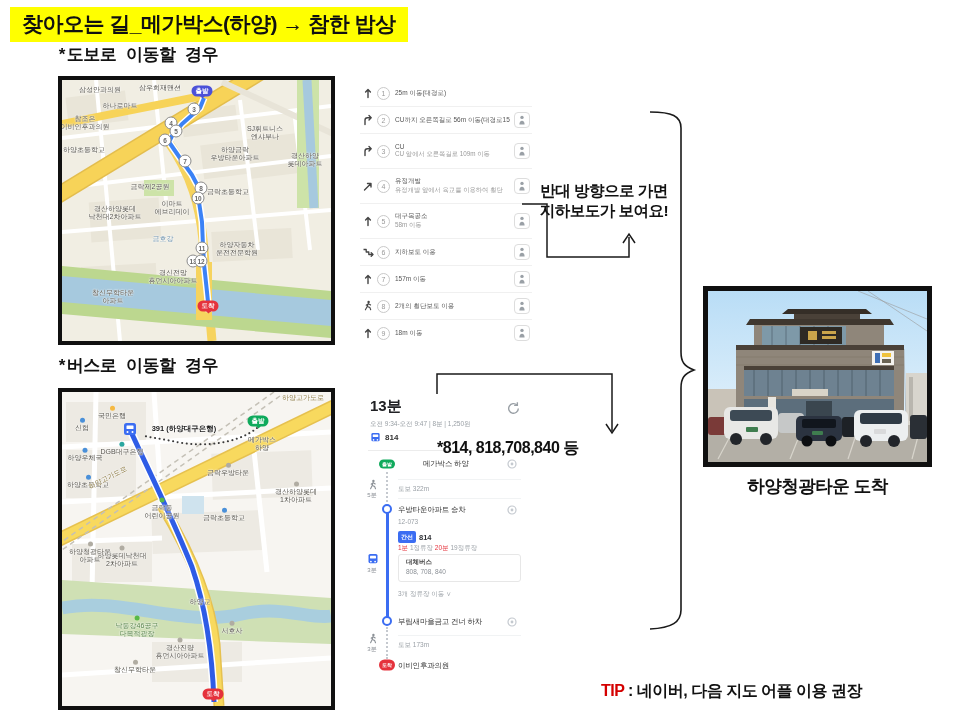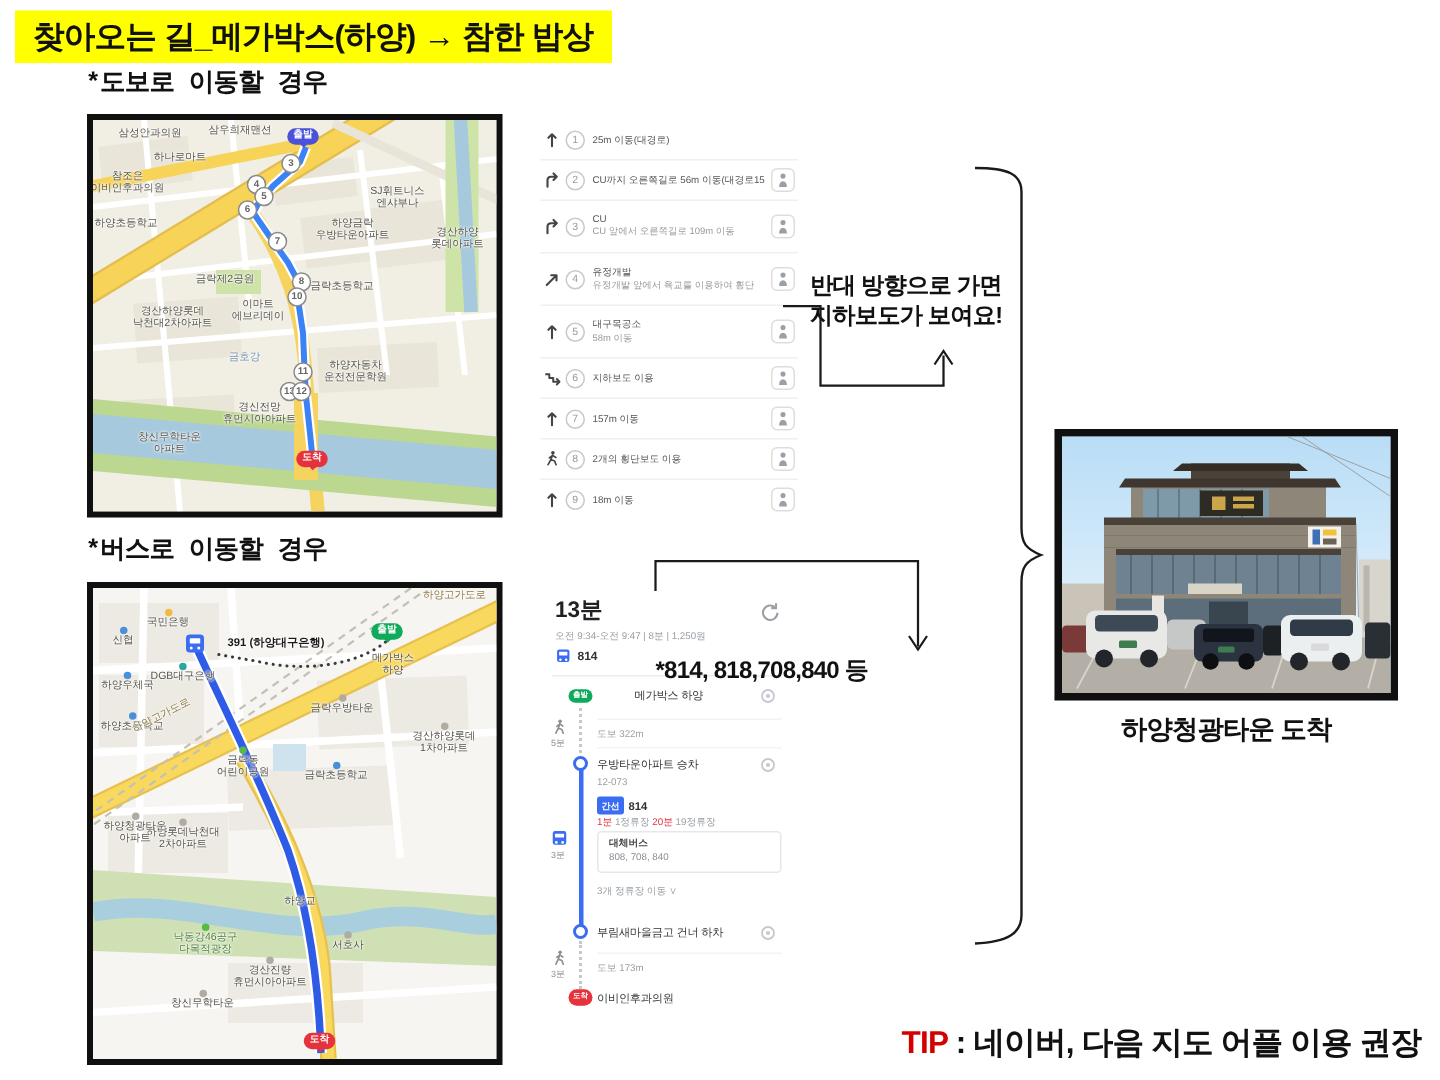--- a/index.html
+++ b/index.html
@@ -93,21 +93,21 @@
   .alt-title{position:absolute;left:7px;top:3px;font-size:6.5px;font-weight:bold;color:#444;}
   .alt-list{position:absolute;left:7px;top:13px;font-size:6.5px;color:#8a8f95;}
   .toggle{position:absolute;left:40px;top:197px;font-size:6.5px;color:#9aa0a6;background:none;border:none;padding:0;cursor:pointer;}
 
   
   #photo{left:703px;top:286px;width:229px;height:181px;border:5px solid #101010;box-sizing:border-box;background:#cfe7f8;}
   #photo svg{display:block;}
   #photo-caption{left:703px;top:474px;width:229px;text-align:center;font-size:17.5px;font-weight:bold;letter-spacing:-0.5px;}
 
   
-  #tip{left:601px;top:681px;font-size:21px;font-weight:bold;letter-spacing:-0.5px;}
+  #tip{left:601px;top:681px;font-size:16px;font-weight:bold;letter-spacing:-0.5px;}
   #tip .red{color:#d40000;}
 
   
   #overlay{left:0;top:0;pointer-events:none;}
 </style>
 </head>
 <body>
 
 <div class="abs title-banner">찾아오는 길_메가박스(하양) → 참한 밥상</div>
 <div class="abs section-label" id="walk-label">*도보로 이동할 경우</div>

